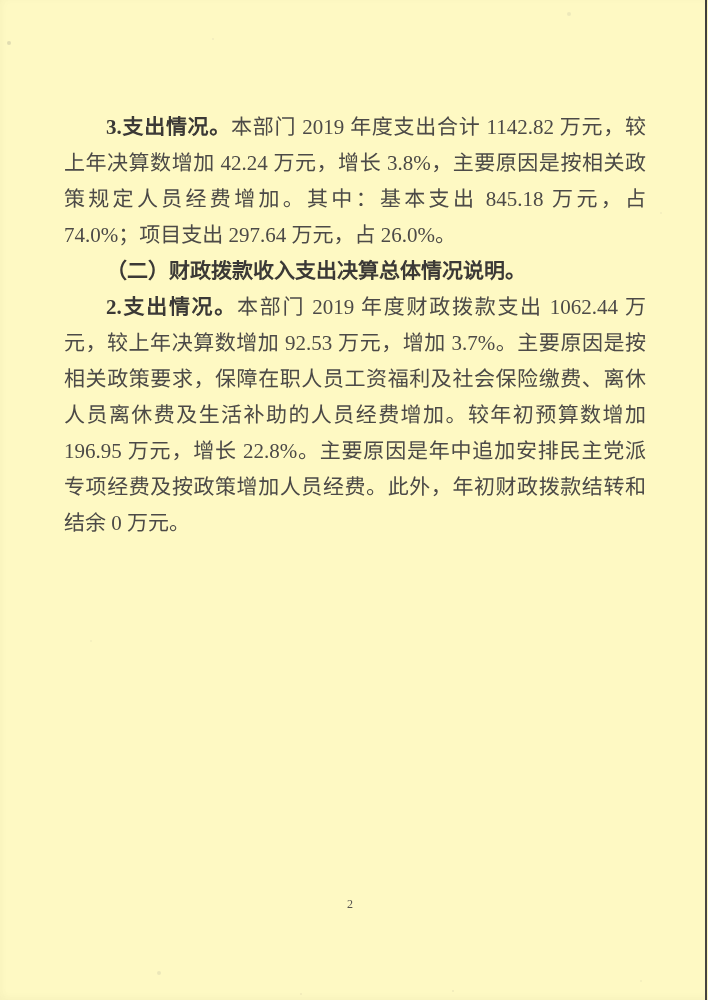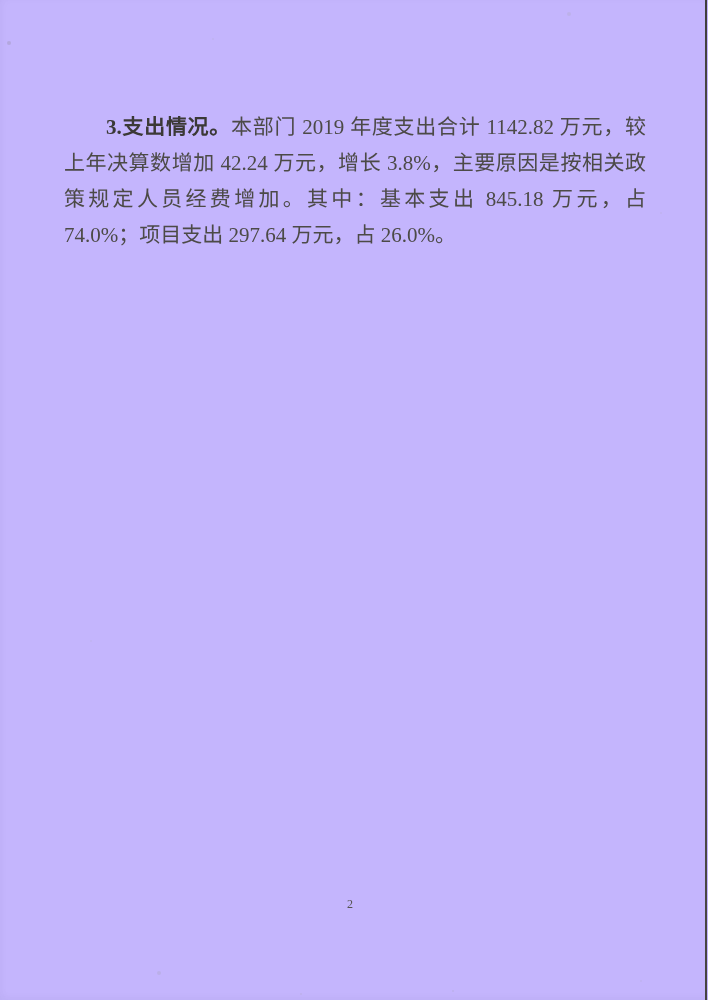--- a/index.html
+++ b/index.html
@@ -1,21 +1,21 @@
 <!DOCTYPE html>
 <html lang="zh-CN"><head>
 <meta charset="utf-8">
 <style>
   html, body { margin: 0; padding: 0; background: #e8e8e8; }
   .page {
     position: relative;
     width: 708px;
     height: 1000px;
     margin: 0 auto;
-    background: #c4b5fd;
+    background: #fef9c3;
     overflow: hidden;
     font-family: "Liberation Serif", "DejaVu Serif", serif;
     box-shadow: inset 0 -3px 8px rgba(0,0,0,0.025), inset 3px 0 8px rgba(0,0,0,0.015);
   }
   .text-block {
     position: absolute;
     left: 64px;
     top: 109px;
     width: 582px;
     font-size: 21px;
@@ -78,20 +78,22 @@
 <div class="page">
 
   <div class="speckles"></div>
   <div class="edge-line"></div>
 
   <div class="text-block">
 
     <p><span class="lead">3.支出情况。</span><span>本部门 2019 年度支出合计 1142.82 万元，较上年决算数增加 42.24 万元，增长 3.8%，主要原因是按相关政策规定人员经费增加。其中：基本支出 845.18 万元，占 74.0%；项目支出 297.64 万元，占 26.0%。</span></p>
 
 
+    <p class="heading"><span>（二）财政拨款收入支出决算总体情况说明。</span></p>
 
 
+    <p><span class="lead">2.支出情况。</span><span>本部门 2019 年度财政拨款支出 1062.44 万元，较上年决算数增加 92.53 万元，增加 3.7%。主要原因是按相关政策要求，保障在职人员工资福利及社会保险缴费、离休人员离休费及生活补助的人员经费增加。较年初预算数增加 196.95 万元，增长 22.8%。主要原因是年中追加安排民主党派专项经费及按政策增加人员经费。此外，年初财政拨款结转和结余 0 万元。</span></p>
 
   </div>
 
   <div class="page-number">2</div>
 
 </div>
 
 </body></html>

